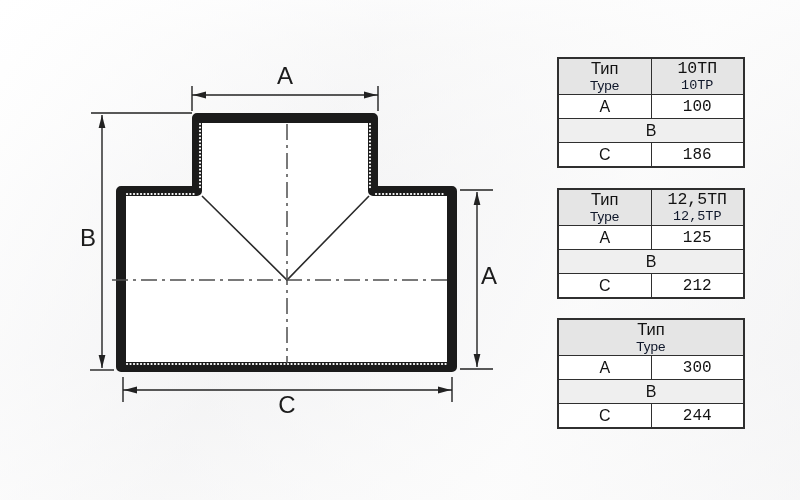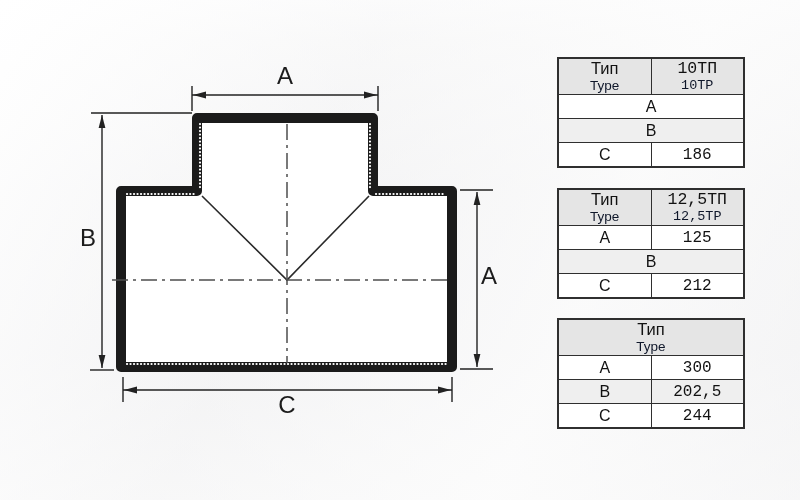--- a/index.html
+++ b/index.html
@@ -113,20 +113,21 @@
         <span class="cell-primary">Тип</span>
         <span class="cell-secondary">Type</span>
       </div>
       <div class="tcell">
         <span class="cell-primary">10ТП</span>
         <span class="cell-secondary">10TP</span>
       </div>
     </div>
     <div class="trow">
       <div class="tcell">A</div>
+      <div class="tcell">100</div>
     </div>
     <div class="trow alt">
       <div class="tcell">B</div>
     </div>
     <div class="trow">
       <div class="tcell">C</div>
       <div class="tcell">186</div>
     </div>
   </div>
 
@@ -160,21 +161,20 @@
         <span class="cell-primary">Тип</span>
         <span class="cell-secondary">Type</span>
       </div>
     </div>
     <div class="trow">
       <div class="tcell">A</div>
       <div class="tcell">300</div>
     </div>
     <div class="trow alt">
       <div class="tcell">B</div>
-      <div class="tcell">202,5</div>
     </div>
     <div class="trow">
       <div class="tcell">C</div>
       <div class="tcell">244</div>
     </div>
   </div>
 
 </div>
 
 </body></html>

